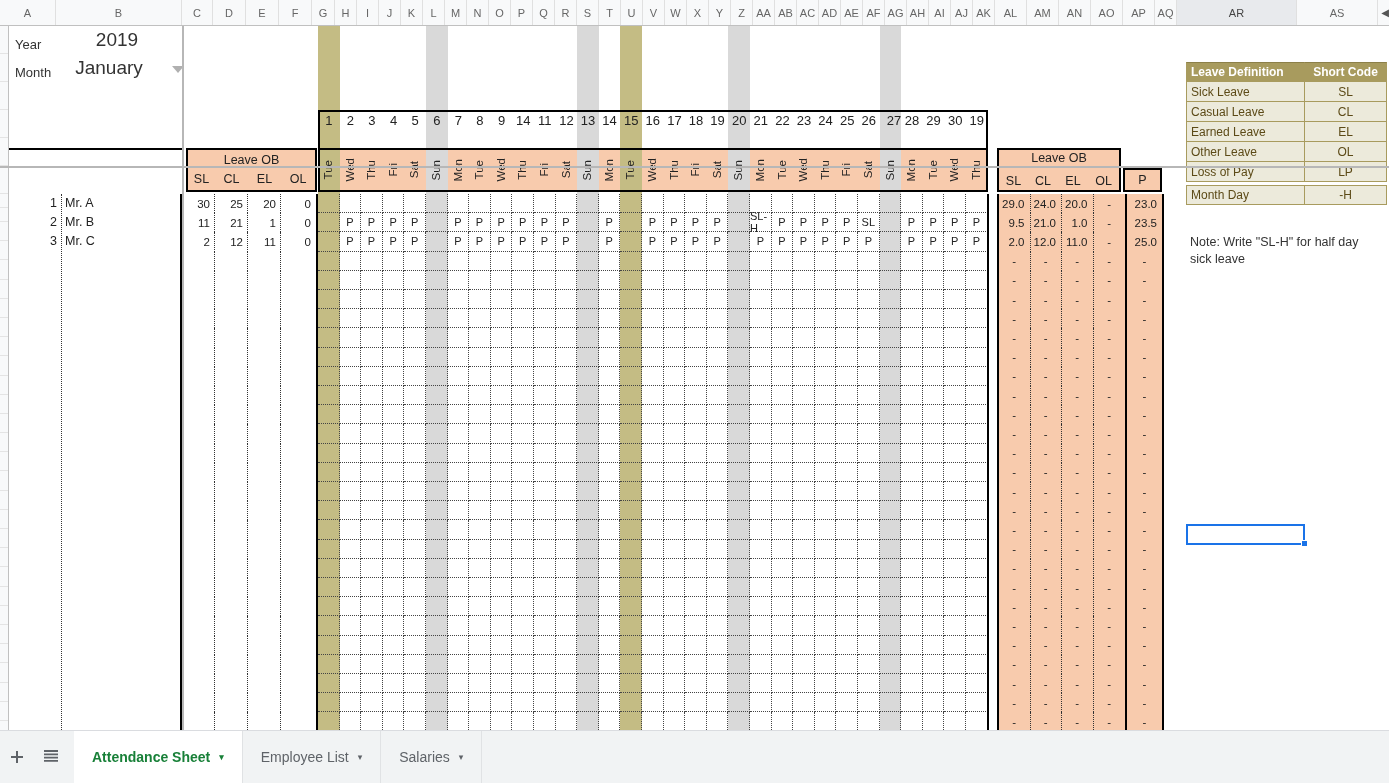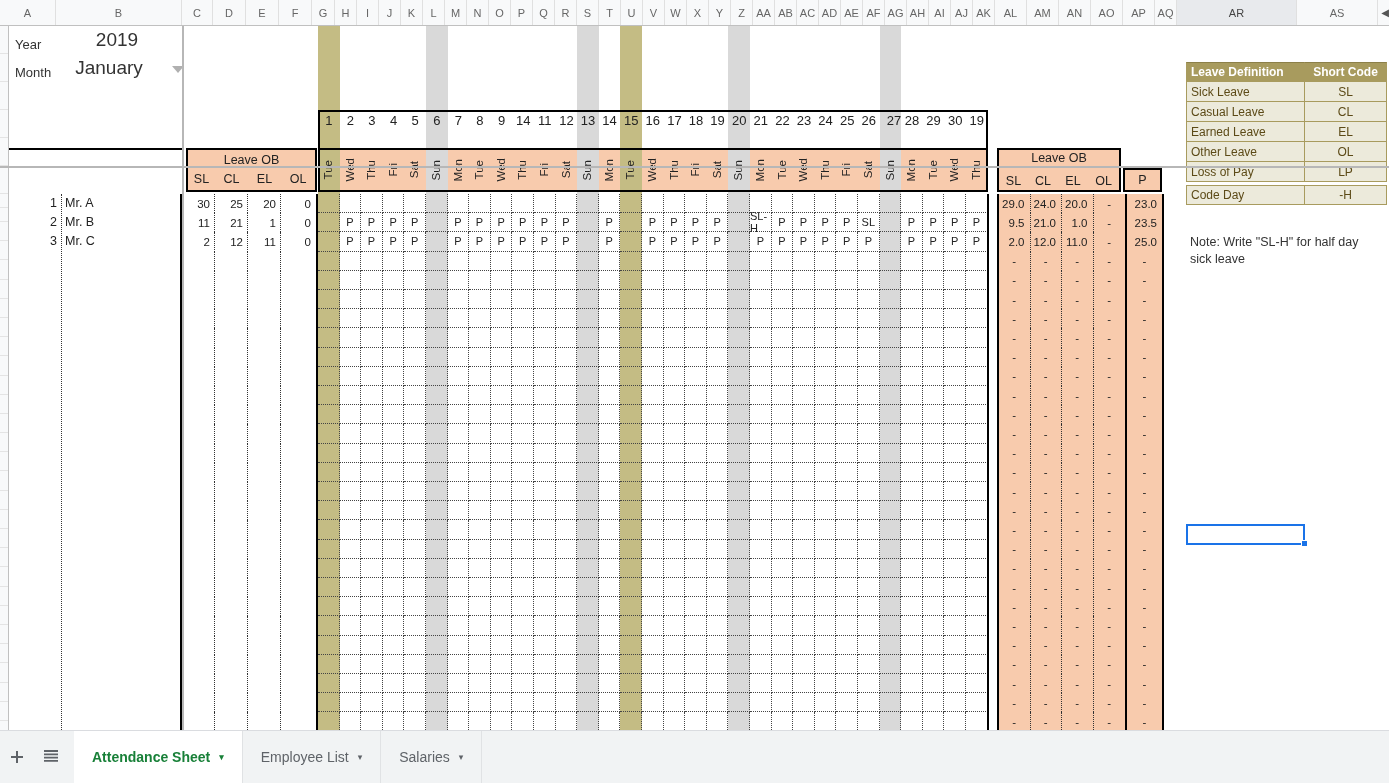--- a/index.html
+++ b/index.html
@@ -1721,21 +1721,21 @@
             <div class="ldcellA">Other Leave</div>
             <div class="ldcellB">OL</div>
           </div>
           <div class="ldrow">
             <div class="ldcellA">Loss of Pay</div>
             <div class="ldcellB">LP</div>
           </div>
         </div>
       <div class="ldgap"></div>
       <div class="ldrow">
-        <div class="ldcellA" style="border-top:1px solid #a89b5e;">Code Day</div>
+        <div class="ldcellA" style="border-top:1px solid #a89b5e;">Month Day</div>
         <div class="ldcellB" style="border-top:1px solid #a89b5e;">-H</div>
       </div>
     </div>
     <div class="ldnote">Note: Write "SL-H" for half day sick leave</div>
 
     <div class="selcell" style="left:1186px;top:498px;width:119px;height:21px;"></div>
     <div class="selhandle" style="left:1301px;top:514px;"></div>
 
     </div>
 

